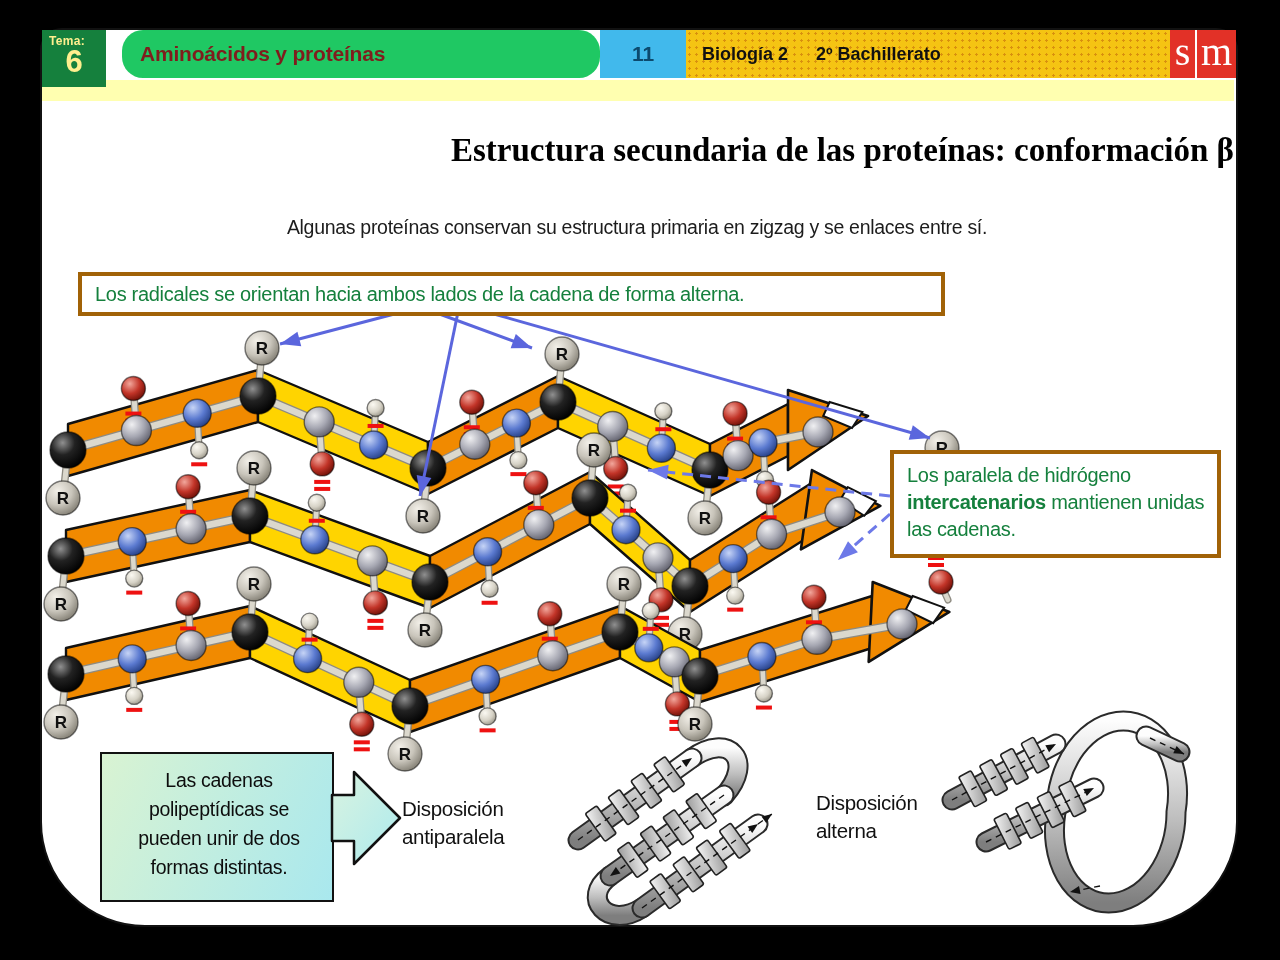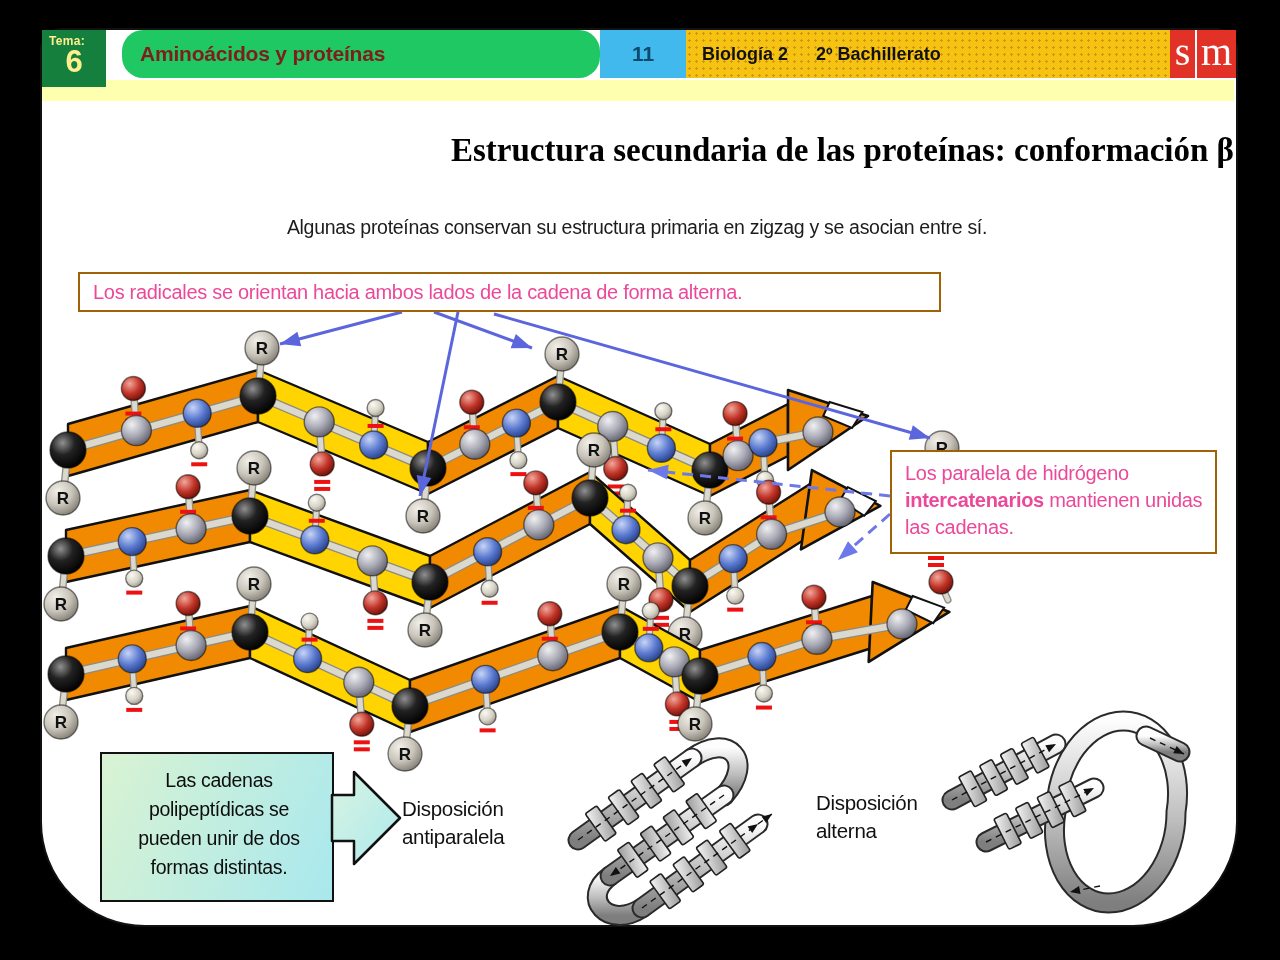--- a/index.html
+++ b/index.html
@@ -22,21 +22,21 @@
           background-image:radial-gradient(circle,#d8900e 1.1px,rgba(0,0,0,0) 1.4px);background-size:7px 7px;}
   .smlogo{left:1170px;width:66px;background:#e23127;display:flex;z-index:4;}
   .smlogo .s{width:25px;text-align:center;color:#fff;font-family:"Liberation Serif",serif;
              font-size:40px;line-height:44px;border-right:2px solid #fff;}
   .smlogo .m{flex:1;text-align:center;color:#fff;font-family:"Liberation Serif",serif;
              font-size:40px;line-height:44px;}
   .title{position:absolute;left:40px;top:124px;width:1194px;text-align:right;z-index:4;
          font-family:"Liberation Serif",serif;font-weight:bold;font-size:33px;color:#000;margin-top:8px;}
   .subtitle{position:absolute;left:40px;top:216px;width:1194px;text-align:center;z-index:4;
             font-size:19.5px;color:#1c1c1c;letter-spacing:-0.3px;}
-  .callout{border:2px solid #a16207;background:#fff;color:#ec4899;z-index:6;position:absolute;
+  .callout{border:4px solid #a16207;background:#fff;color:#15803d;z-index:6;position:absolute;
            letter-spacing:-0.3px;}
   .callout1{left:78px;top:272px;width:846px;height:36px;display:flex;align-items:center;
             padding-left:13px;font-size:20px;}
   .callout2{left:890px;top:450px;width:300px;padding:8px 10px 10px 13px;font-size:20px;line-height:1.36;}
   .callout2 b{font-weight:bold;}
   .flowbox{position:absolute;left:100px;top:752px;width:206px;height:122px;padding:12px 10px 12px 14px;
            border:2px solid #111;background:linear-gradient(115deg,#d9f3d2,#a9e8ee);
            font-size:19.5px;line-height:1.48;color:#0d0d0d;z-index:4;letter-spacing:-0.3px;text-align:center;}
   .dlabel{position:absolute;z-index:4;font-size:20.5px;line-height:1.35;color:#111;letter-spacing:-0.3px;}
   .dlabel.anti{left:402px;top:795px;}
@@ -62,21 +62,21 @@
 <div class="hdr dotbar">
   <span>Biología 2</span>
   <span>2º Bachillerato</span>
 </div>
 <div class="hdr smlogo">
   <span class="s">s</span>
   <span class="m">m</span>
 </div>
 
 <div class="title">Estructura secundaria de las proteínas: conformación β</div>
-<div class="subtitle">Algunas proteínas conservan su estructura primaria en zigzag y se asocian entre sí.</div>
+<div class="subtitle">Algunas proteínas conservan su estructura primaria en zigzag y se enlaces entre sí.</div>
 
 <div class="callout callout1">
   <span>Los radicales se orientan hacia ambos lados de la cadena de forma alterna.</span>
 </div>
 <div class="callout callout2"><span>Los paralela de hidrógeno </span><b>intercatenarios</b><span> mantienen unidas las cadenas.</span></div>
 
 <div class="flowbox">Las cadenas polipeptídicas se pueden unir de dos formas distintas.</div>
 
 <div class="dlabel anti">
   <div>Disposición</div>

